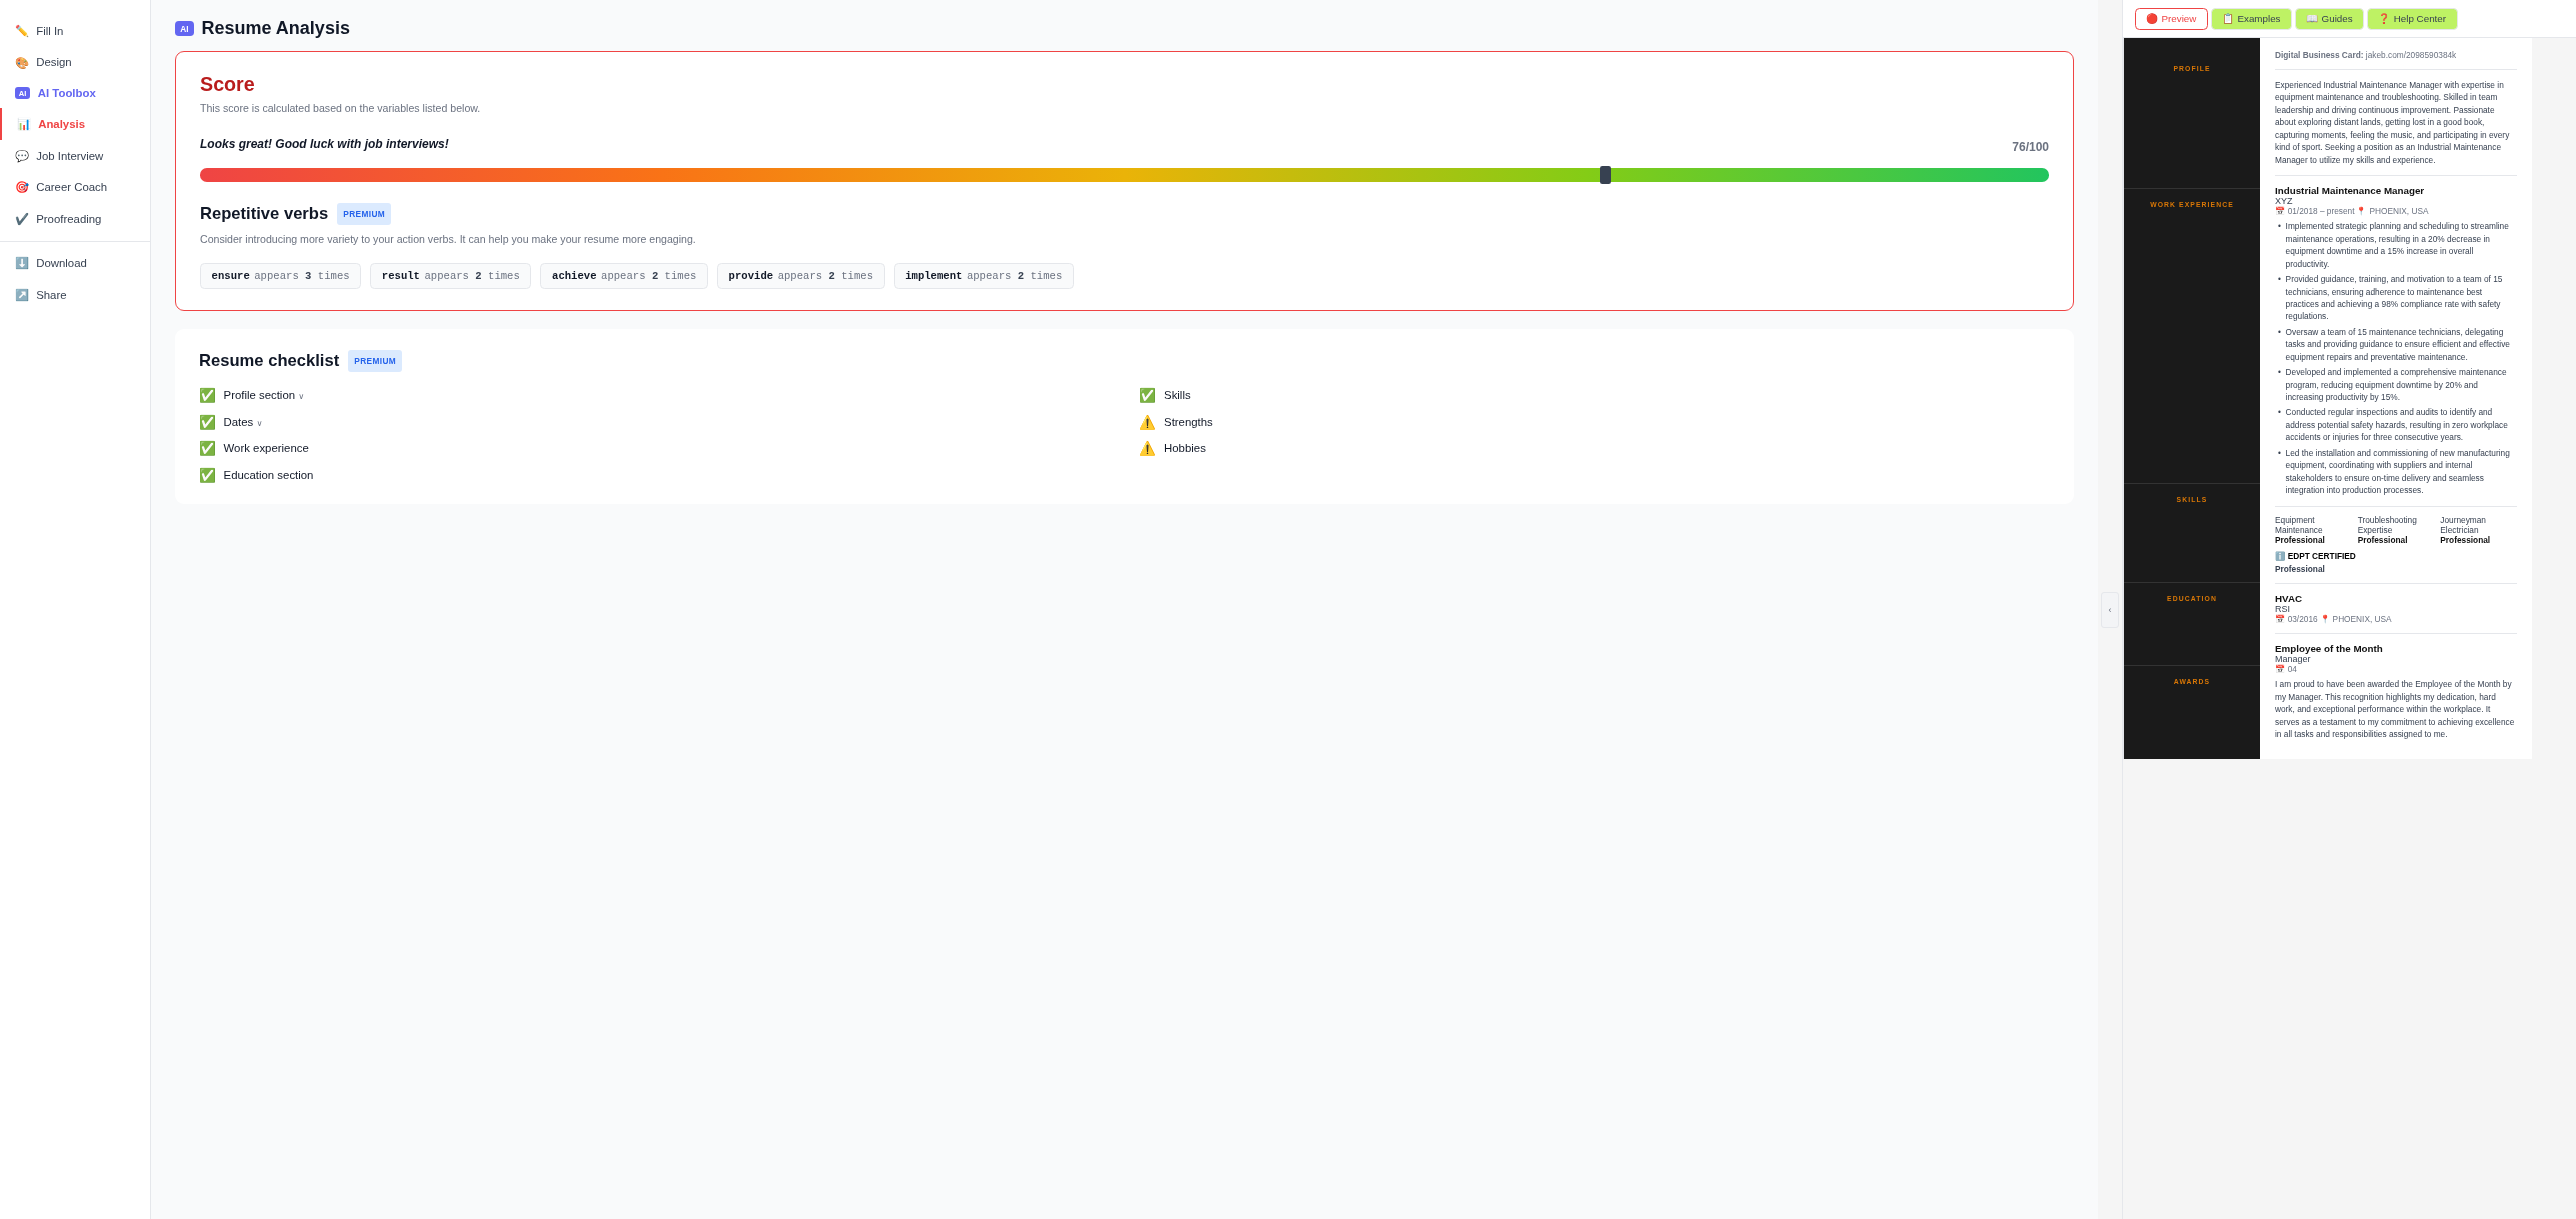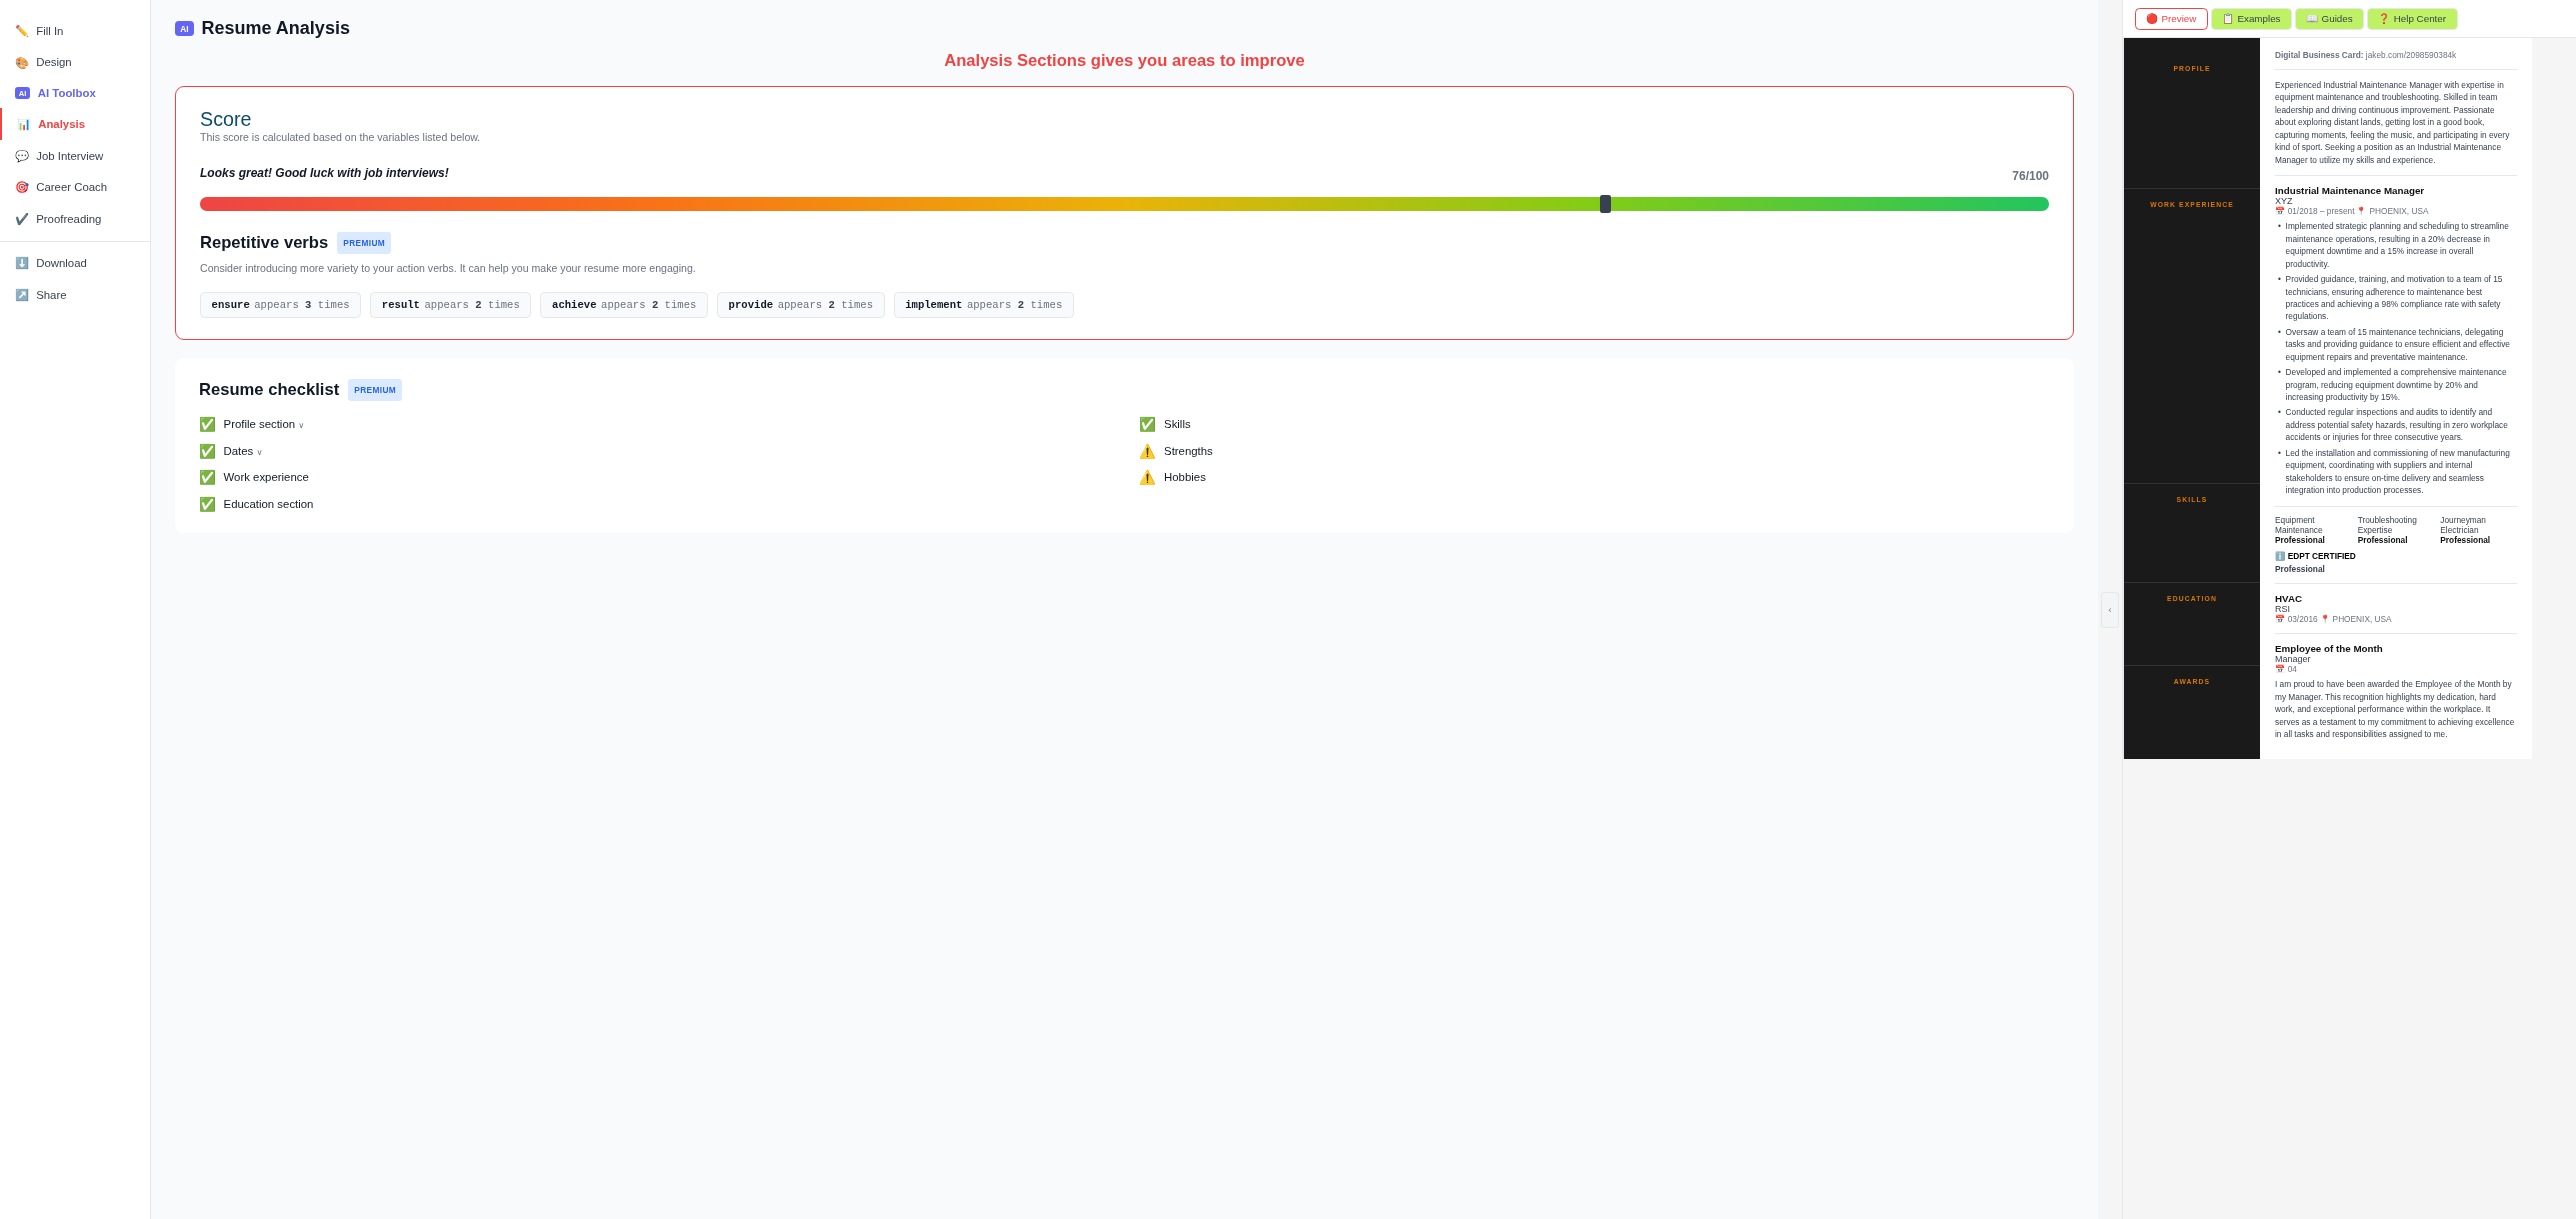--- a/index.html
+++ b/index.html
@@ -73,21 +73,21 @@
     }
 
     
     .score-card {
       background: #fff;
       border: 1.9px solid #ef4444;
       border-radius: 9px;
       padding: 21px 24px;
       margin-bottom: 18px;
     }
-    .score-title { font-size: 19.7px; font-weight: 400; color: #0c4a6e; }
+    .score-title { font-size: 19.7px; font-weight: 700; color: #b91c1c; margin-bottom: 6px; }
     .score-subtitle { color: #6b7280; font-size: 10.6px; margin-bottom: 18px; }
     .score-row { display: flex; align-items: center; justify-content: space-between; margin-bottom: 12px; }
     .score-message { font-size: 12px; font-weight: 600; color: #111827; font-style: italic; }
     .score-value { font-size: 21px; font-weight: 700; color: #111827; }
     .score-value span { font-size: 12px; color: #6b7280; }
     .score-bar-container {
       width: 100%;
       height: 13.6px;
       border-radius: 6.8px;
       background: linear-gradient(to right, #ef4444 0%, #f97316 25%, #eab308 50%, #84cc16 75%, #22c55e 100%);
@@ -295,21 +295,20 @@
     <span>Share</span>
   </div>
 </div>
 
 <div class="main-content">
   <div class="page-title">
     <span class="ai-title-badge">AI</span>
     <span>Resume Analysis</span>
   </div>
 
-  <div class="analysis-banner">Analysis Sections gives you areas to improve</div>
 
   <div class="score-card">
     <div class="score-title">Score</div>
     <div class="score-subtitle">This score is calculated based on the variables listed below.</div>
     <div class="score-row">
       <span class="score-message">Looks great! Good luck with job interviews!</span>
       <span class="score-value">
         <span>76</span><span>/100</span>
       </span>
     </div>

